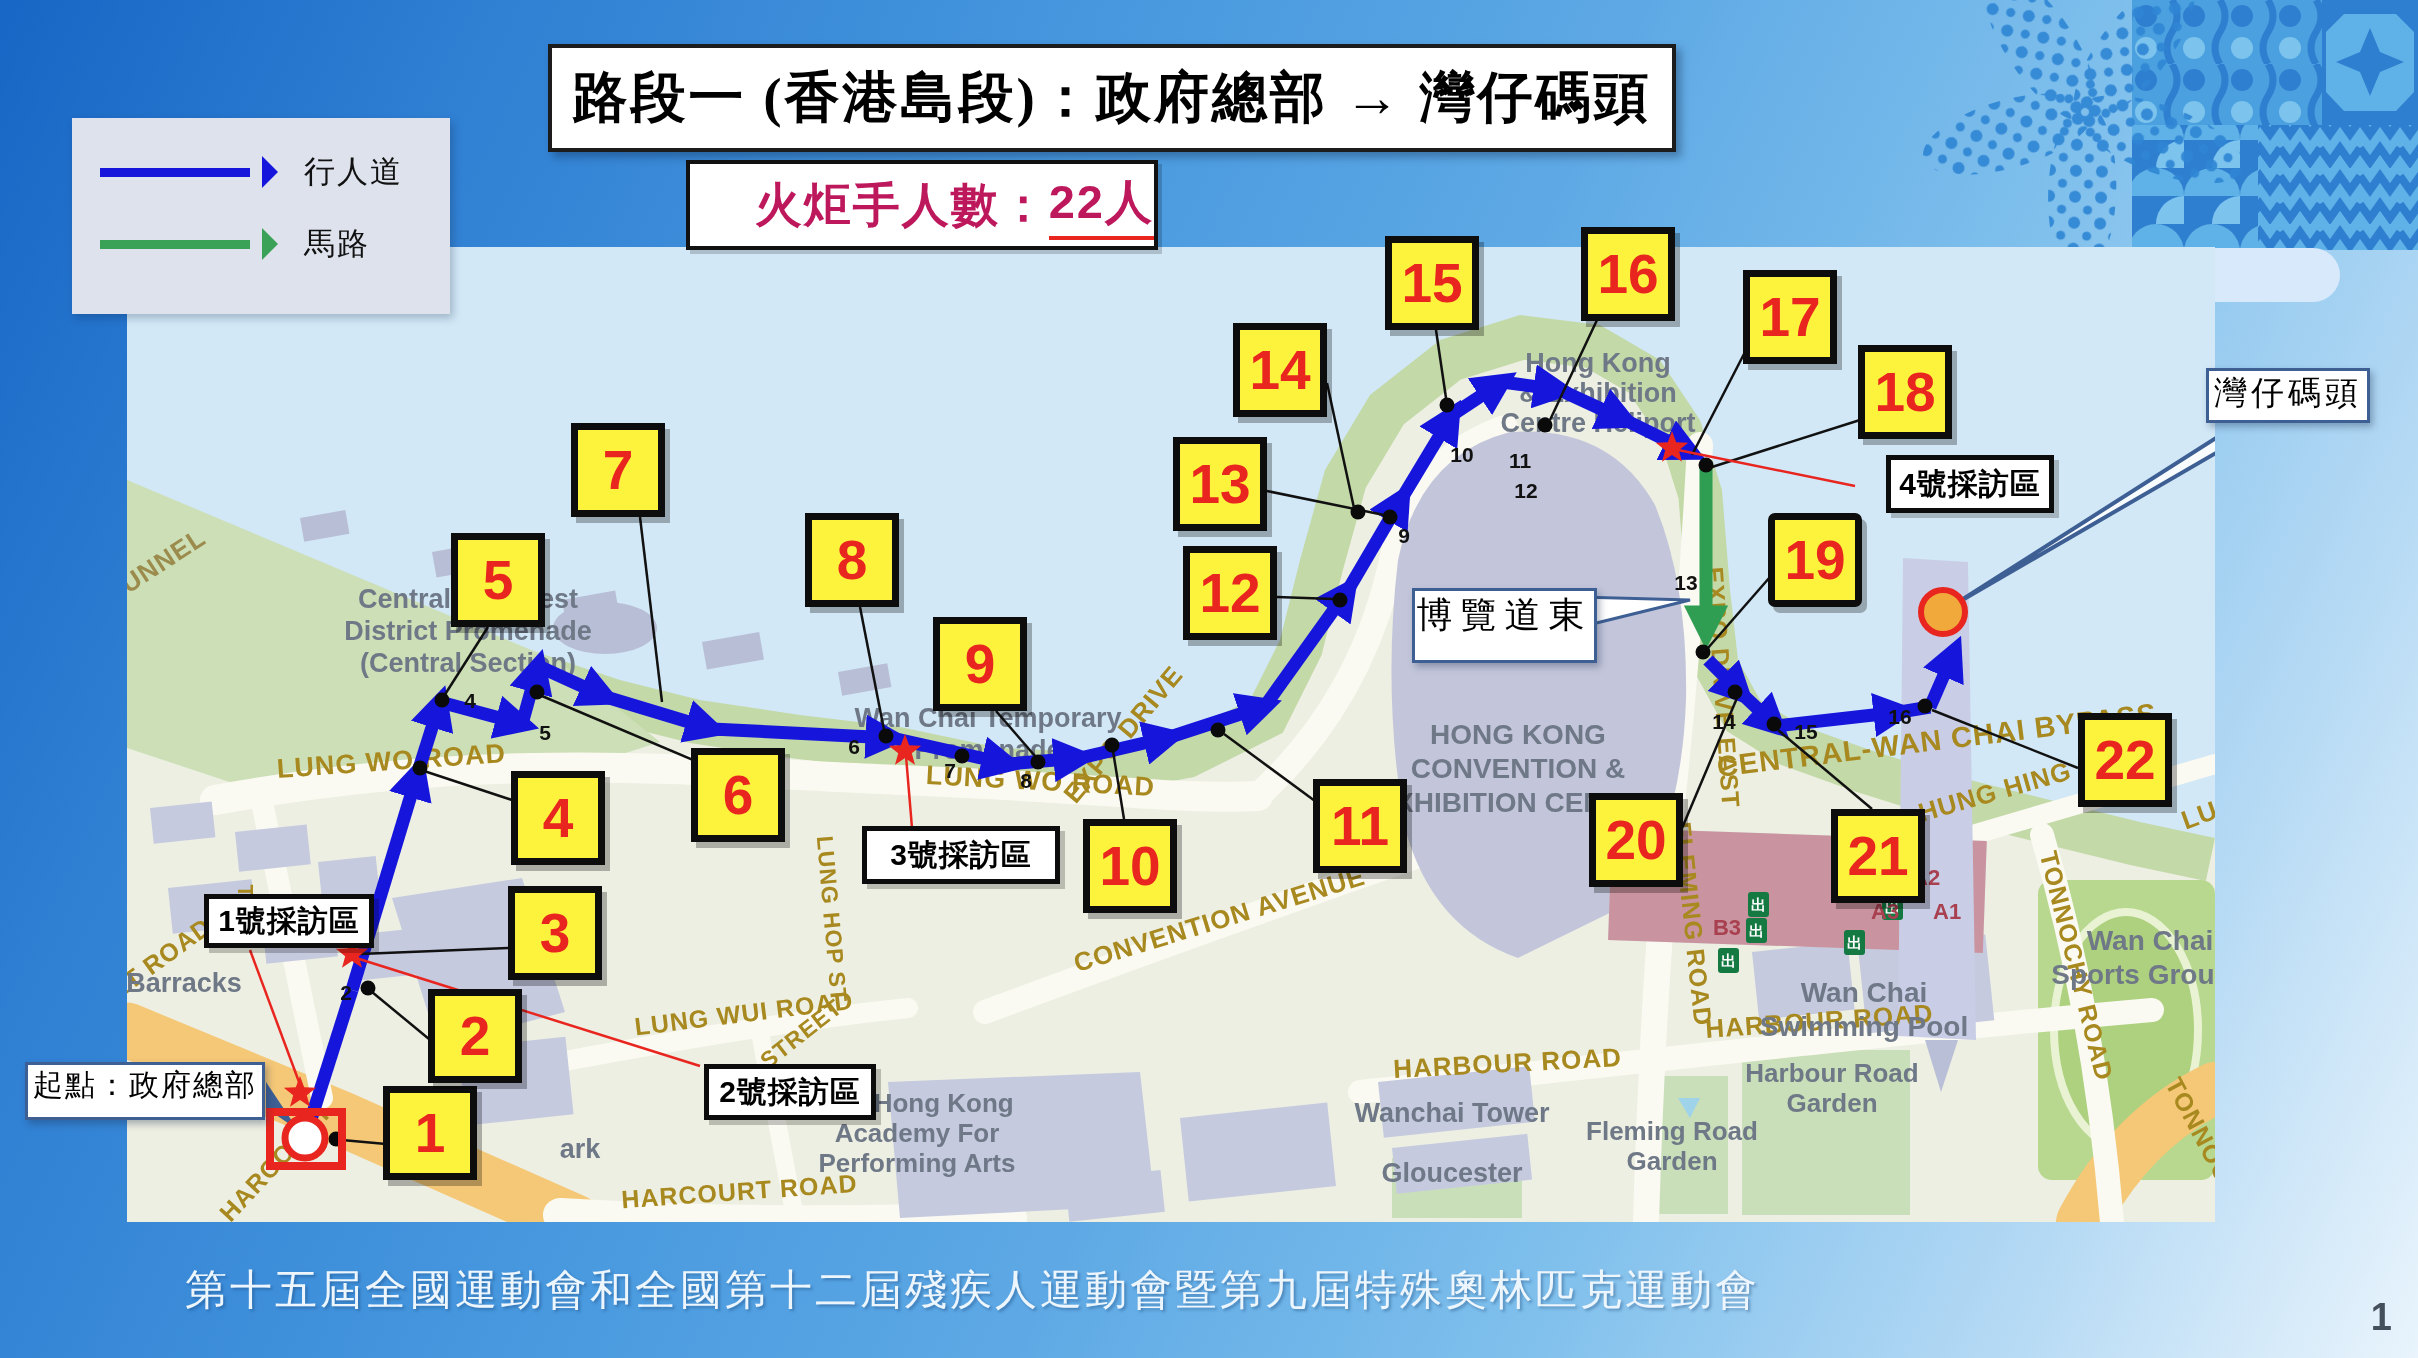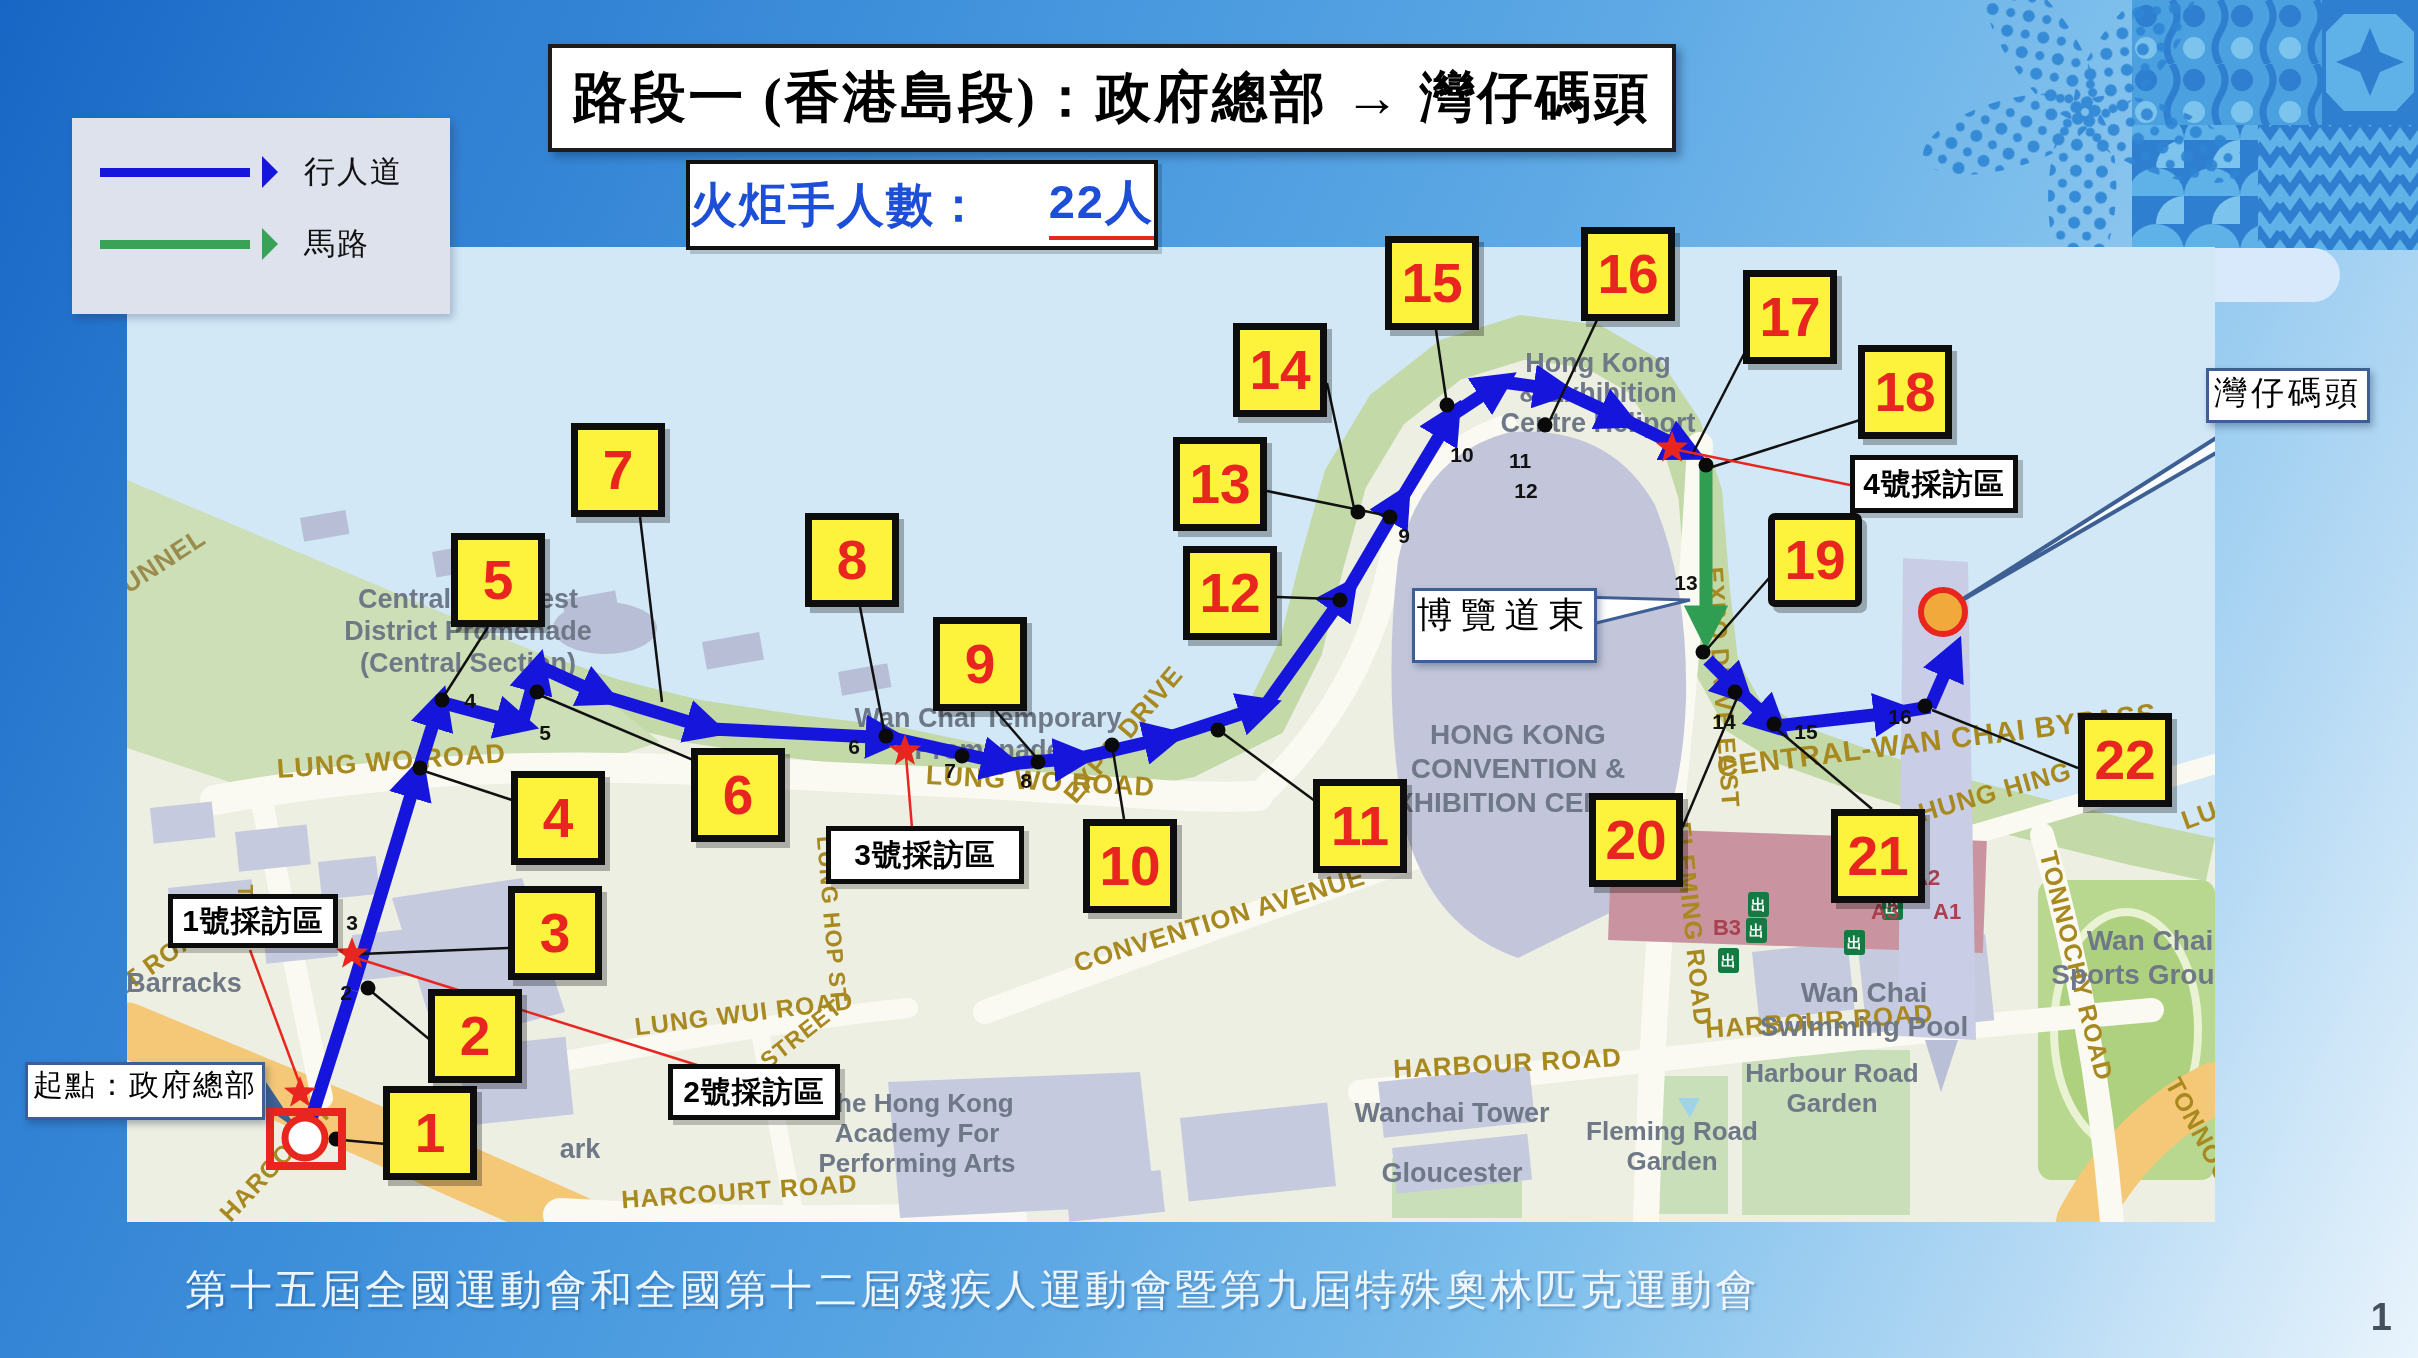--- a/index.html
+++ b/index.html
@@ -13,30 +13,30 @@
     font-family:"Liberation Serif",serif;font-weight:700;font-size:55px;letter-spacing:3px;color:#000;}
   .legend{position:absolute;left:72px;top:118px;width:378px;height:196px;background:#dde2ec;
     box-shadow:3px 4px 8px rgba(10,30,60,.25);padding:18px 0 0 28px;box-sizing:border-box;}
   .legend-row{display:flex;align-items:center;height:72px;}
   .legend-arrow{position:relative;width:150px;height:9px;margin-right:54px;}
   .legend-arrow:after{content:"";position:absolute;right:-28px;top:-12px;border:16px solid transparent;border-right:none;}
   .legend-arrow.blue{background:#1515dc;} .legend-arrow.blue:after{border-left-color:#1515dc;}
   .legend-arrow.green{background:#3aa257;} .legend-arrow.green:after{border-left-color:#3aa257;}
   .legend-label{font-size:31px;color:#111;font-family:"Liberation Serif",serif;letter-spacing:2px;}
   .count-box{position:absolute;left:686px;top:160px;width:464px;height:82px;background:#fff;border:4px solid #111;
-    box-shadow:4px 4px 0 rgba(0,0,0,.18);display:flex;align-items:center;justify-content:space-between;
-    font-family:"Liberation Serif",serif;font-weight:700;font-size:47px;color:#1d4ed8;letter-spacing:2px;}
+    box-shadow:4px 4px 0 rgba(0,0,0,.18);display:flex;align-items:center;justify-content:flex-end;
+    font-family:"Liberation Serif",serif;font-weight:700;font-size:47px;color:#be185d;letter-spacing:2px;}
   .count-box .num{font-family:"Liberation Sans",sans-serif;font-weight:700;}
   .count-box .u{border-bottom:4px solid #e8251f;padding-bottom:2px;}
   .marker{position:absolute;width:94px;height:94px;transform:translate(-50%,-50%);background:#fdf23c;border:7px solid #0d0d0d;
     box-sizing:border-box;display:flex;align-items:center;justify-content:center;box-shadow:5px 6px 0 rgba(0,0,0,.28);
     font-weight:700;font-size:55px;color:#e8251f;}
   .zone{position:absolute;background:#ffffff;border:5px solid #0c0c0c;box-sizing:border-box;
     display:flex;align-items:center;justify-content:center;box-shadow:5px 5px 0 rgba(0,0,0,.22);
-    font-weight:700;font-size:30px;color:#000;letter-spacing:1px;}
+    font-weight:700;font-size:30px;color:#000;letter-spacing:1px;margin-left:36px;}
   .callout{position:absolute;background:#ffffff;border:3px solid #3d5f94;box-sizing:border-box;
     display:flex;justify-content:center;box-shadow:3px 4px 7px rgba(30,50,80,.35);
     font-family:"Liberation Serif",serif;color:#000;}
   #callout-start{left:25px;top:1062px;width:240px;height:58px;font-size:30px;letter-spacing:2px;}
   #callout-expo{left:1412px;top:588px;width:185px;height:75px;font-size:36px;letter-spacing:8px;}
   #callout-pier{left:2206px;top:368px;width:164px;height:55px;font-size:33px;letter-spacing:4px;}
   .footer-text{position:absolute;left:185px;top:1262px;font-size:42px;letter-spacing:3px;color:#eef6fd;
     text-shadow:2px 2px 3px rgba(20,60,110,.4);}
   .page-number{position:absolute;right:26px;top:1296px;font-size:38px;font-weight:700;color:#44505c;}
 </style>

